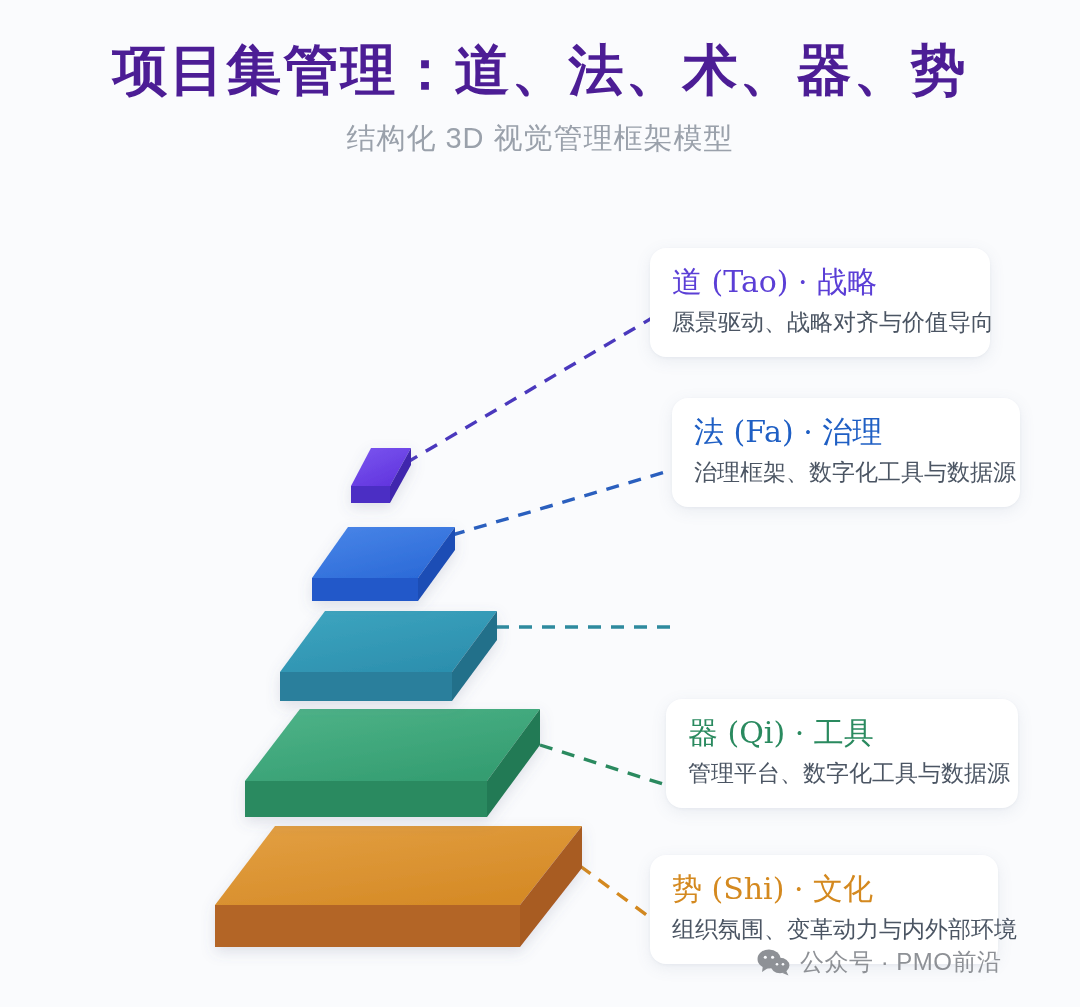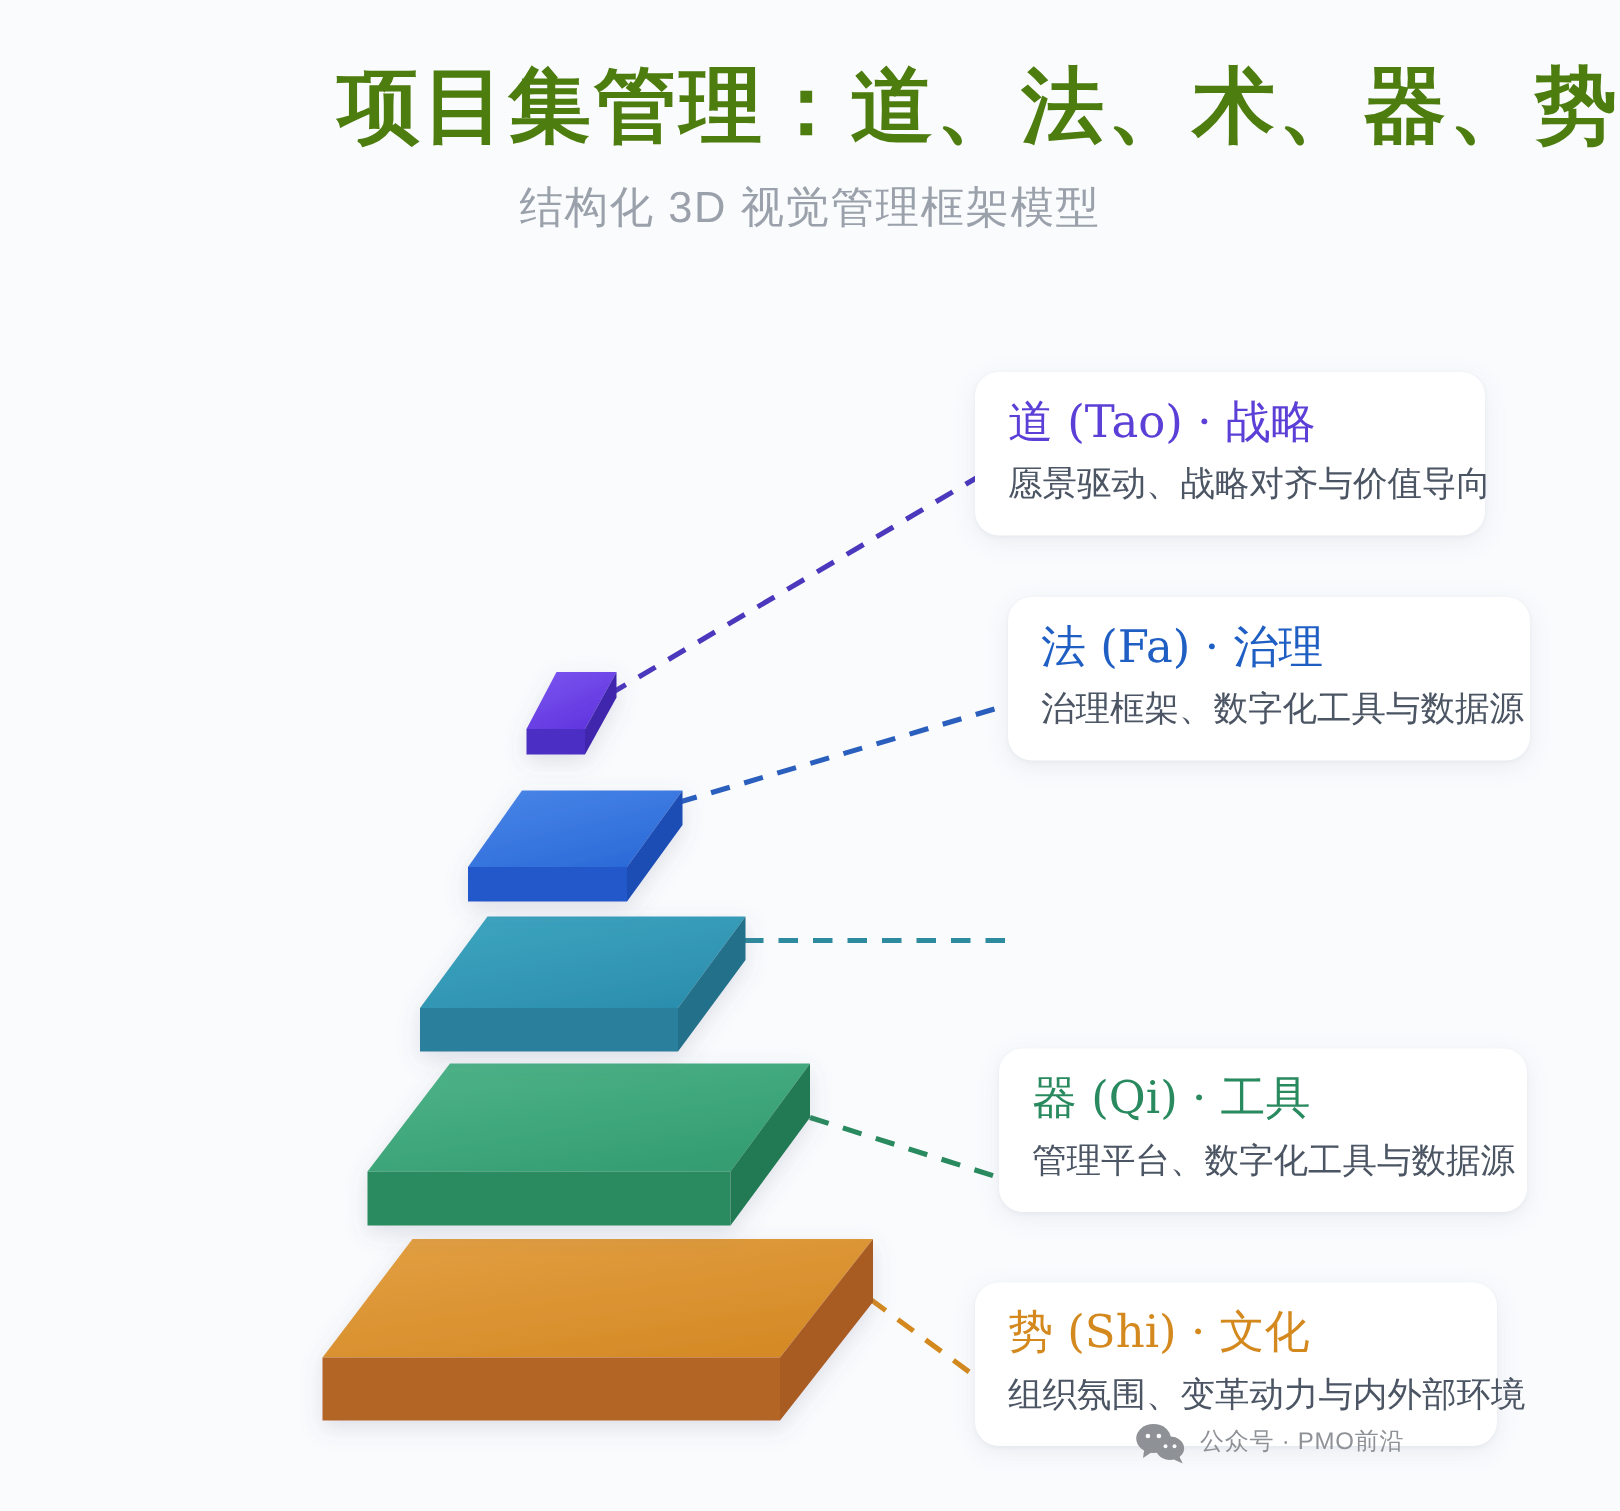--- a/index.html
+++ b/index.html
@@ -95,34 +95,34 @@
 
   
   .watermark {
     position: absolute;
     left: 757px;
     top: 948px;
     display: flex;
     align-items: center;
     gap: 9px;
     color: #8e9196;
-    font-size: 16px;
+    font-size: 24px;
     font-family: "Liberation Sans", "DejaVu Sans", sans-serif;
     white-space: nowrap;
   }
   .wm-icon { display: block; }
   .wm-text { line-height: 1; letter-spacing: 0.5px; }
 </style>
 </head>
 <body style="background: rgb(250, 251, 253);">
 
 <div id="stage">
 
   <div class="header">
-    <h1 class="title" style="color: #4d7c0f; text-align: right;">项目集管理：道、法、术、器、势</h1>
+    <h1 class="title" style="color: #4c1d95;">项目集管理：道、法、术、器、势</h1>
     <p class="subtitle" style="color: rgb(154, 161, 171);">结构化 3D 视觉管理框架模型</p>
   </div>
 
   <svg id="pyramid" viewBox="0 0 1080 1007">
     <defs>
       <linearGradient id="g-tao-top" x1="0" y1="0" x2="0.7" y2="1">
         <stop offset="0%" stop-color="#7b57f0"></stop>
         <stop offset="100%" stop-color="#6134de"></stop>
       </linearGradient>
       <linearGradient id="g-fa-top" x1="0" y1="0" x2="0.7" y2="1">

